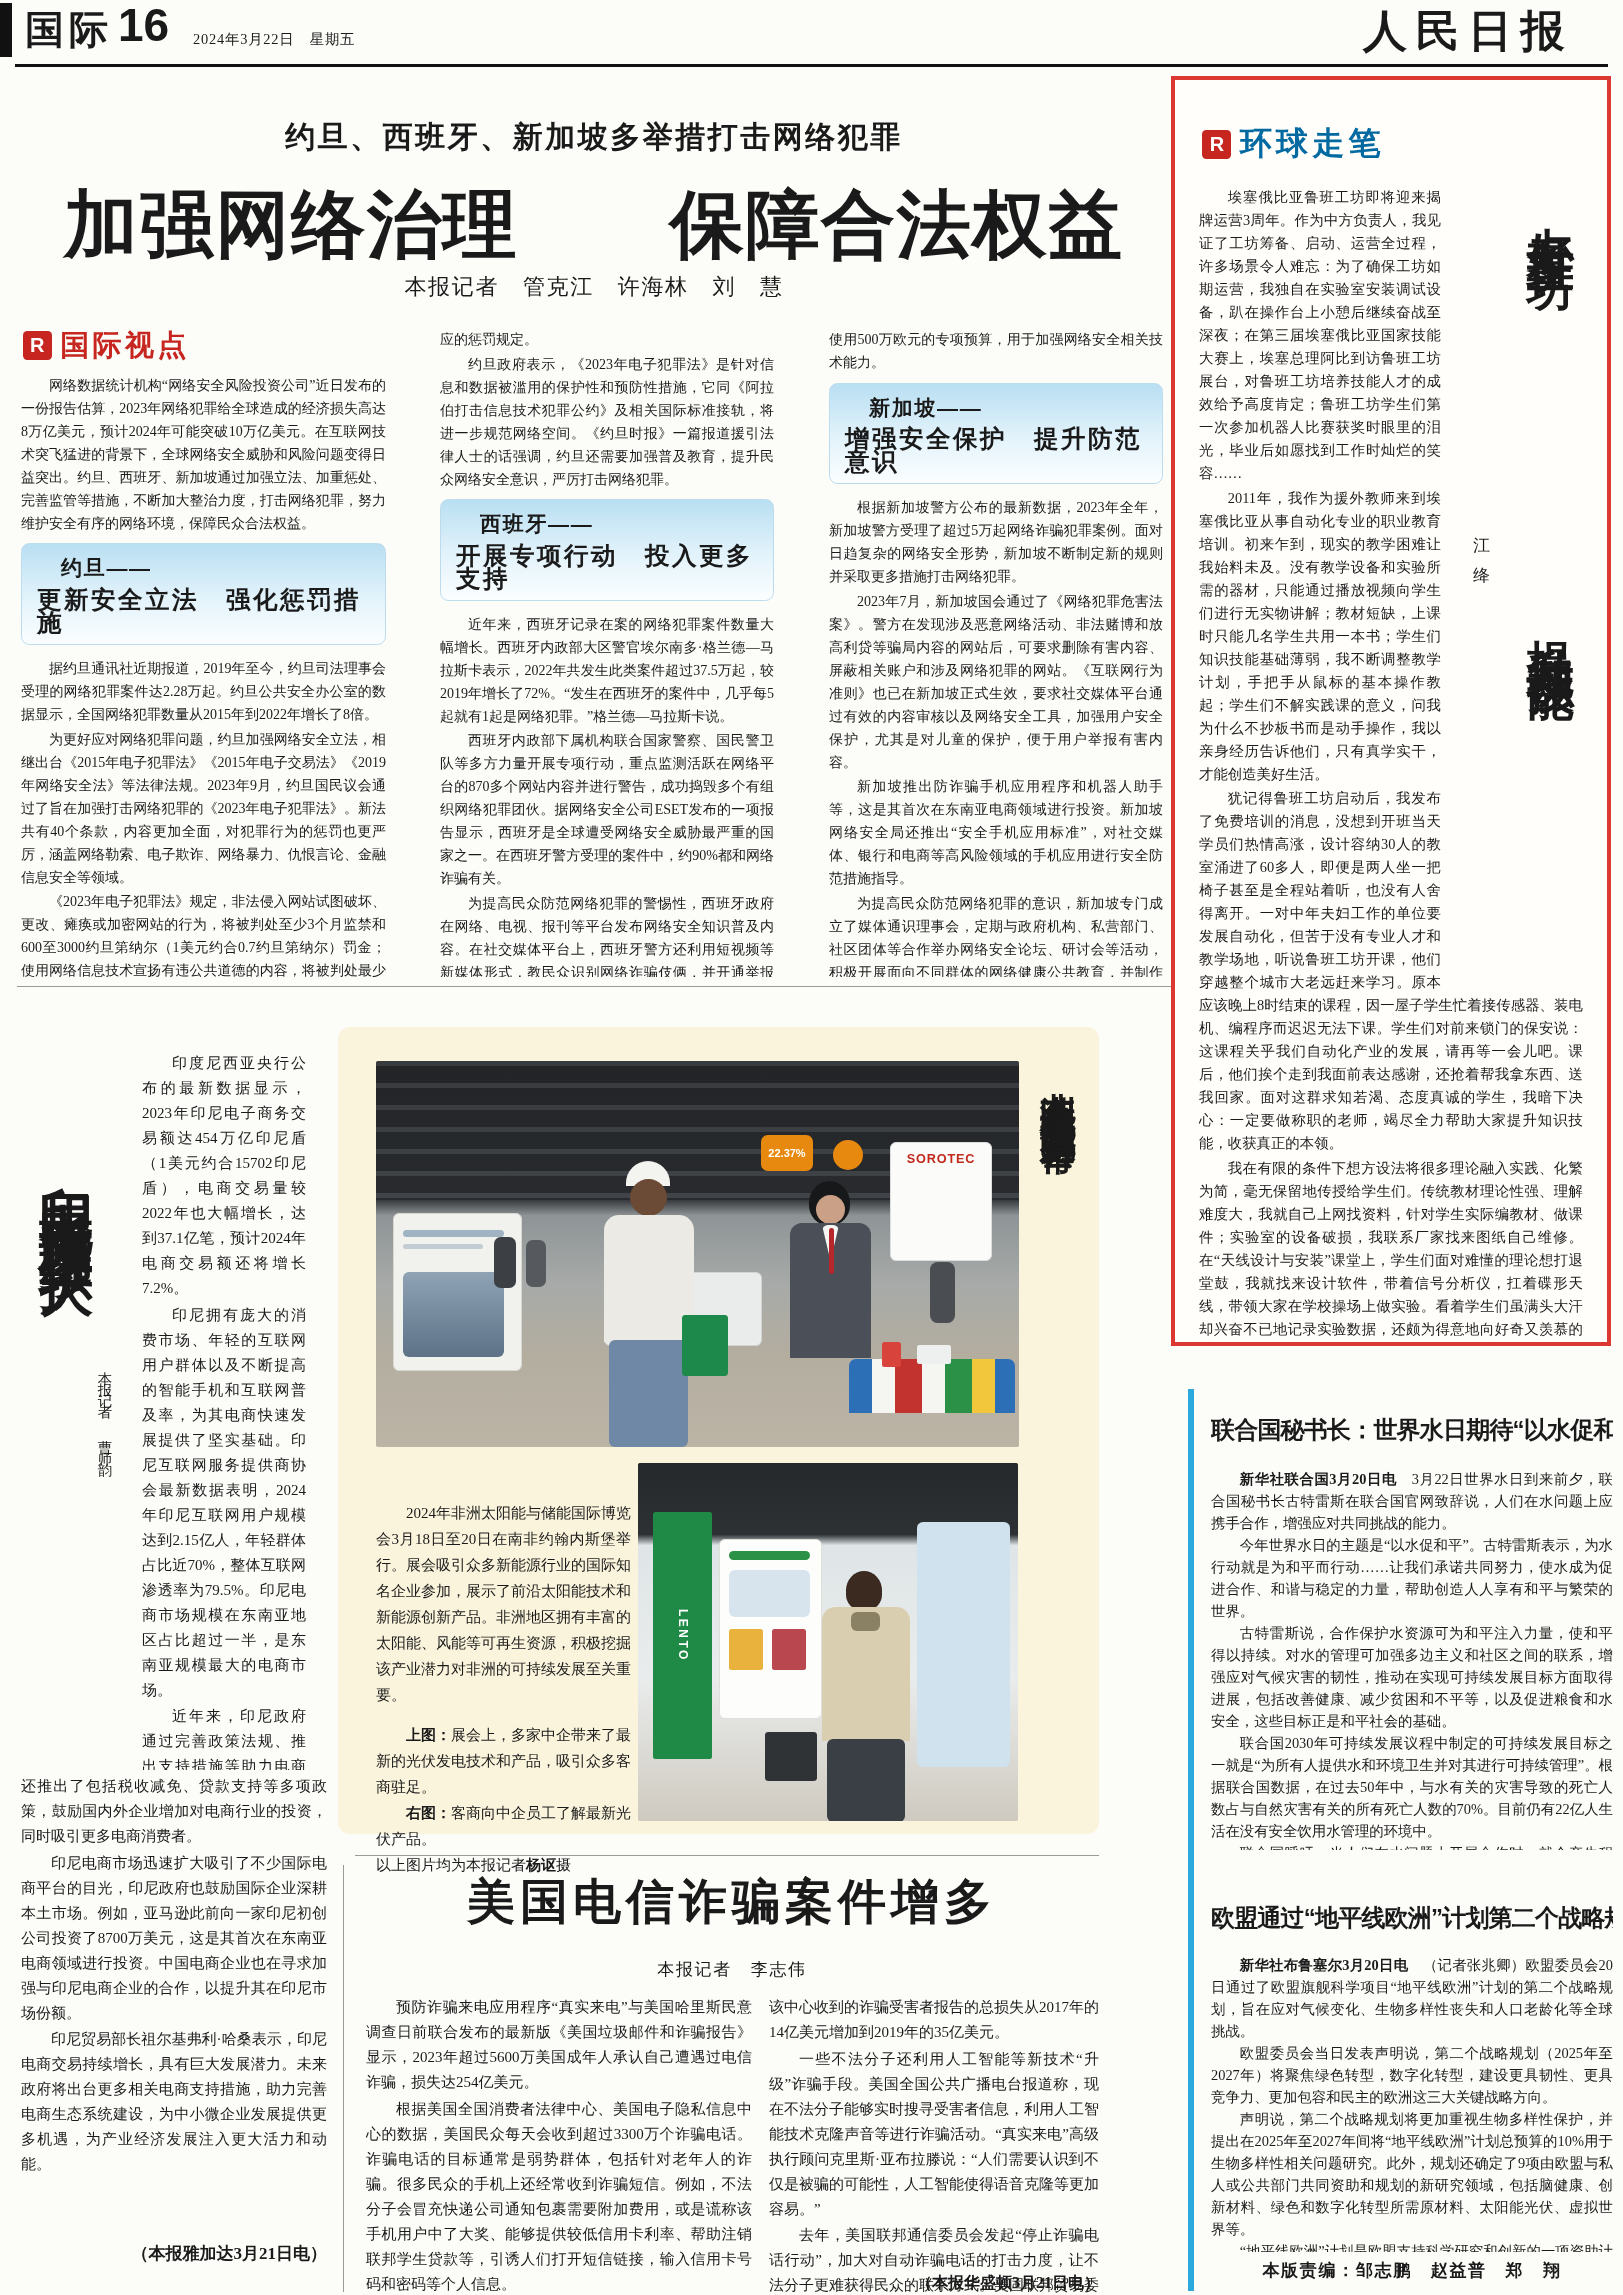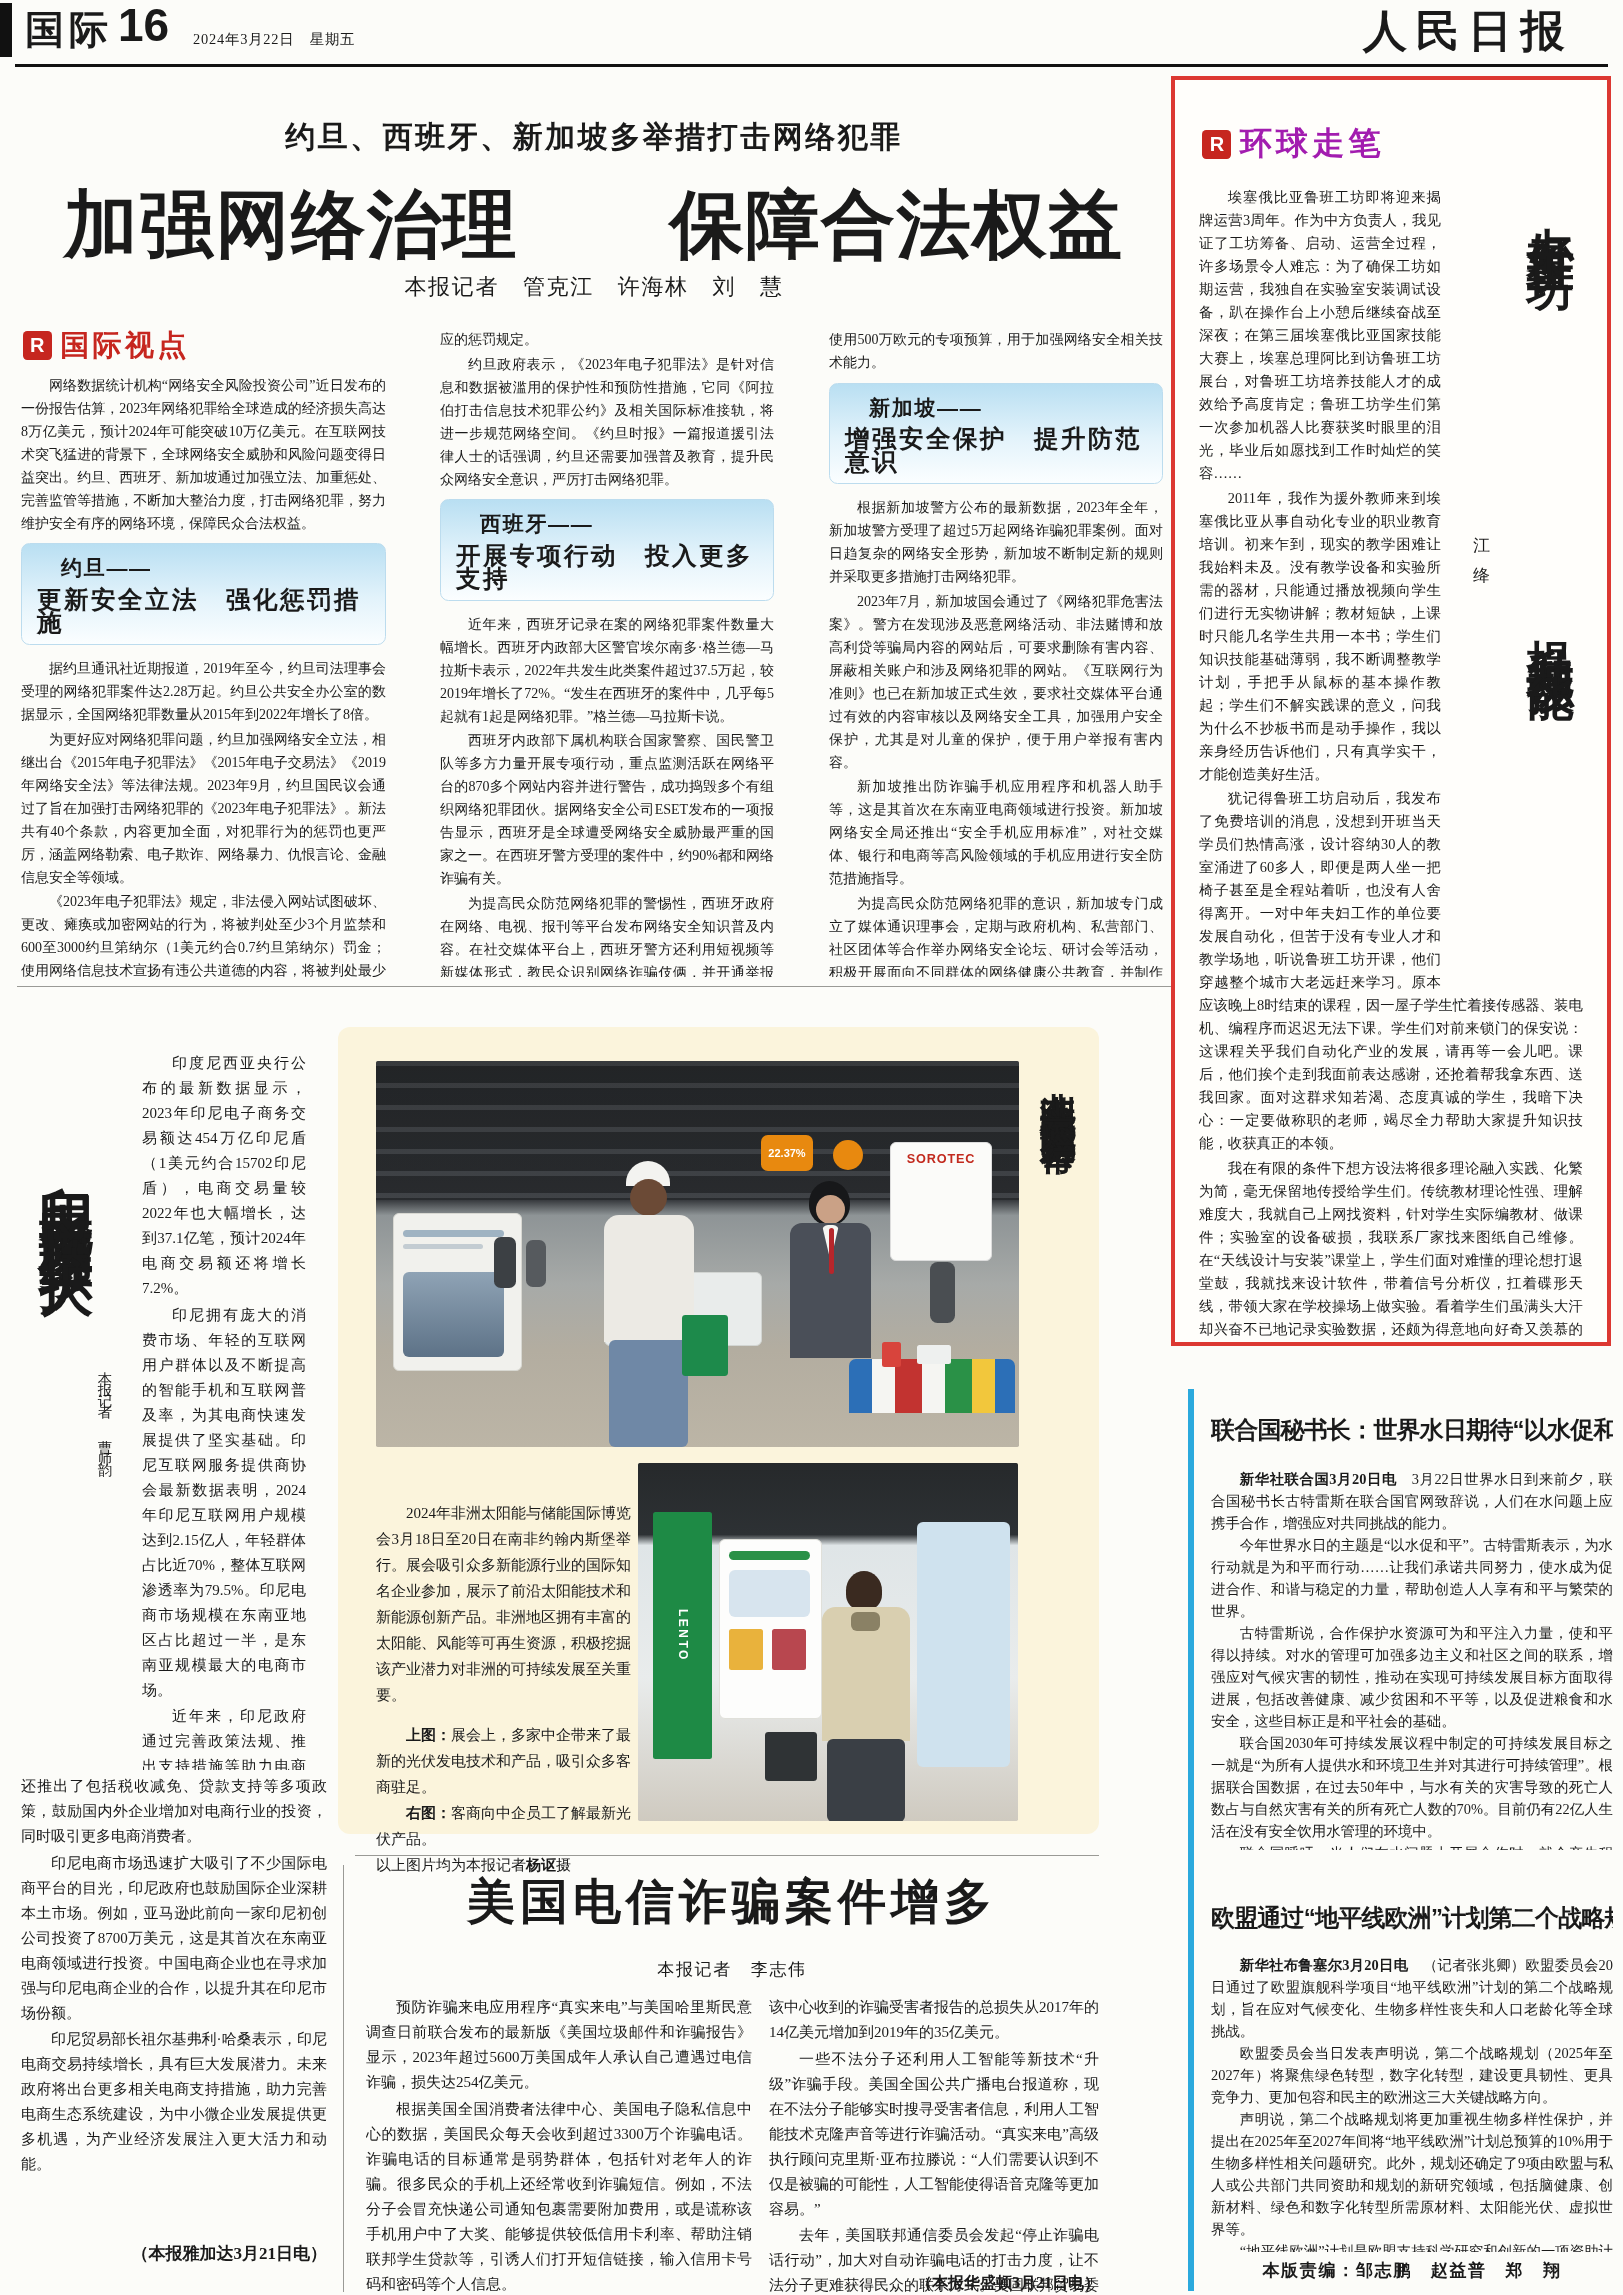--- a/index.html
+++ b/index.html
@@ -28,21 +28,21 @@
            font-size:20px;font-weight:900;font-family:"Liberation Sans",sans-serif;}
   .viewpoint-label{color:#c6261f;font-size:29px;font-weight:900;letter-spacing:3.4px;font-family:"Liberation Sans",sans-serif;}
   .secbox{border-radius:8.5px;background:linear-gradient(180deg,#b9dff2 0%,#e3f3fb 55%,#fbfeff 100%);
           border:0.8px solid #bcdcee;padding:12px 15px 10px;margin:8.5px 0 12px;}
   .secbox .place{font-size:21px;font-weight:bold;font-family:"Liberation Sans",sans-serif;letter-spacing:1.7px;margin-left:24px;}
   .secbox .sub{font-size:24.5px;font-weight:bold;letter-spacing:2.5px;margin-top:8.5px;}
   
   .globe-box{left:1171px;top:76px;width:440px;height:1270px;border:4.2px solid #dc3832;background:#fffefb;box-sizing:border-box;
              padding:20px 24px 17px;overflow:hidden;}
   .globe-logo{display:flex;align-items:center;gap:8.5px;margin:22px 0 20px 3.4px;}
-  .globe-label{color:#a21caf;font-size:32px;font-weight:900;letter-spacing:4.2px;font-family:"Liberation Sans",sans-serif;}
+  .globe-label{color:#0369a1;font-size:32px;font-weight:900;letter-spacing:4.2px;font-family:"Liberation Sans",sans-serif;}
   .ge-side{float:right;width:142px;height:805px;position:relative;}
   .ge-t{position:absolute;right:0;font-size:47px;font-weight:900;letter-spacing:6.8px;font-family:"Liberation Sans",sans-serif;}
   .ge-t1{top:3.4px;}
   .ge-t2{top:416px;}
   .ge-auth{position:absolute;top:337px;right:90px;font-size:17px;letter-spacing:6.8px;}
   .globe-box .bp{font-size:14.4px;line-height:23px;}
   
   .indo-title{left:30px;top:1143px;height:643px;font-size:54px;font-weight:900;letter-spacing:8.5px;font-family:"Liberation Sans",sans-serif;}
   .indo-byline{left:95px;top:1360px;height:279px;font-size:14.4px;letter-spacing:11px;}
   .indo-narrow{left:142px;top:1051px;width:164px;height:719px;font-size:15px;line-height:25px;overflow:hidden;}

